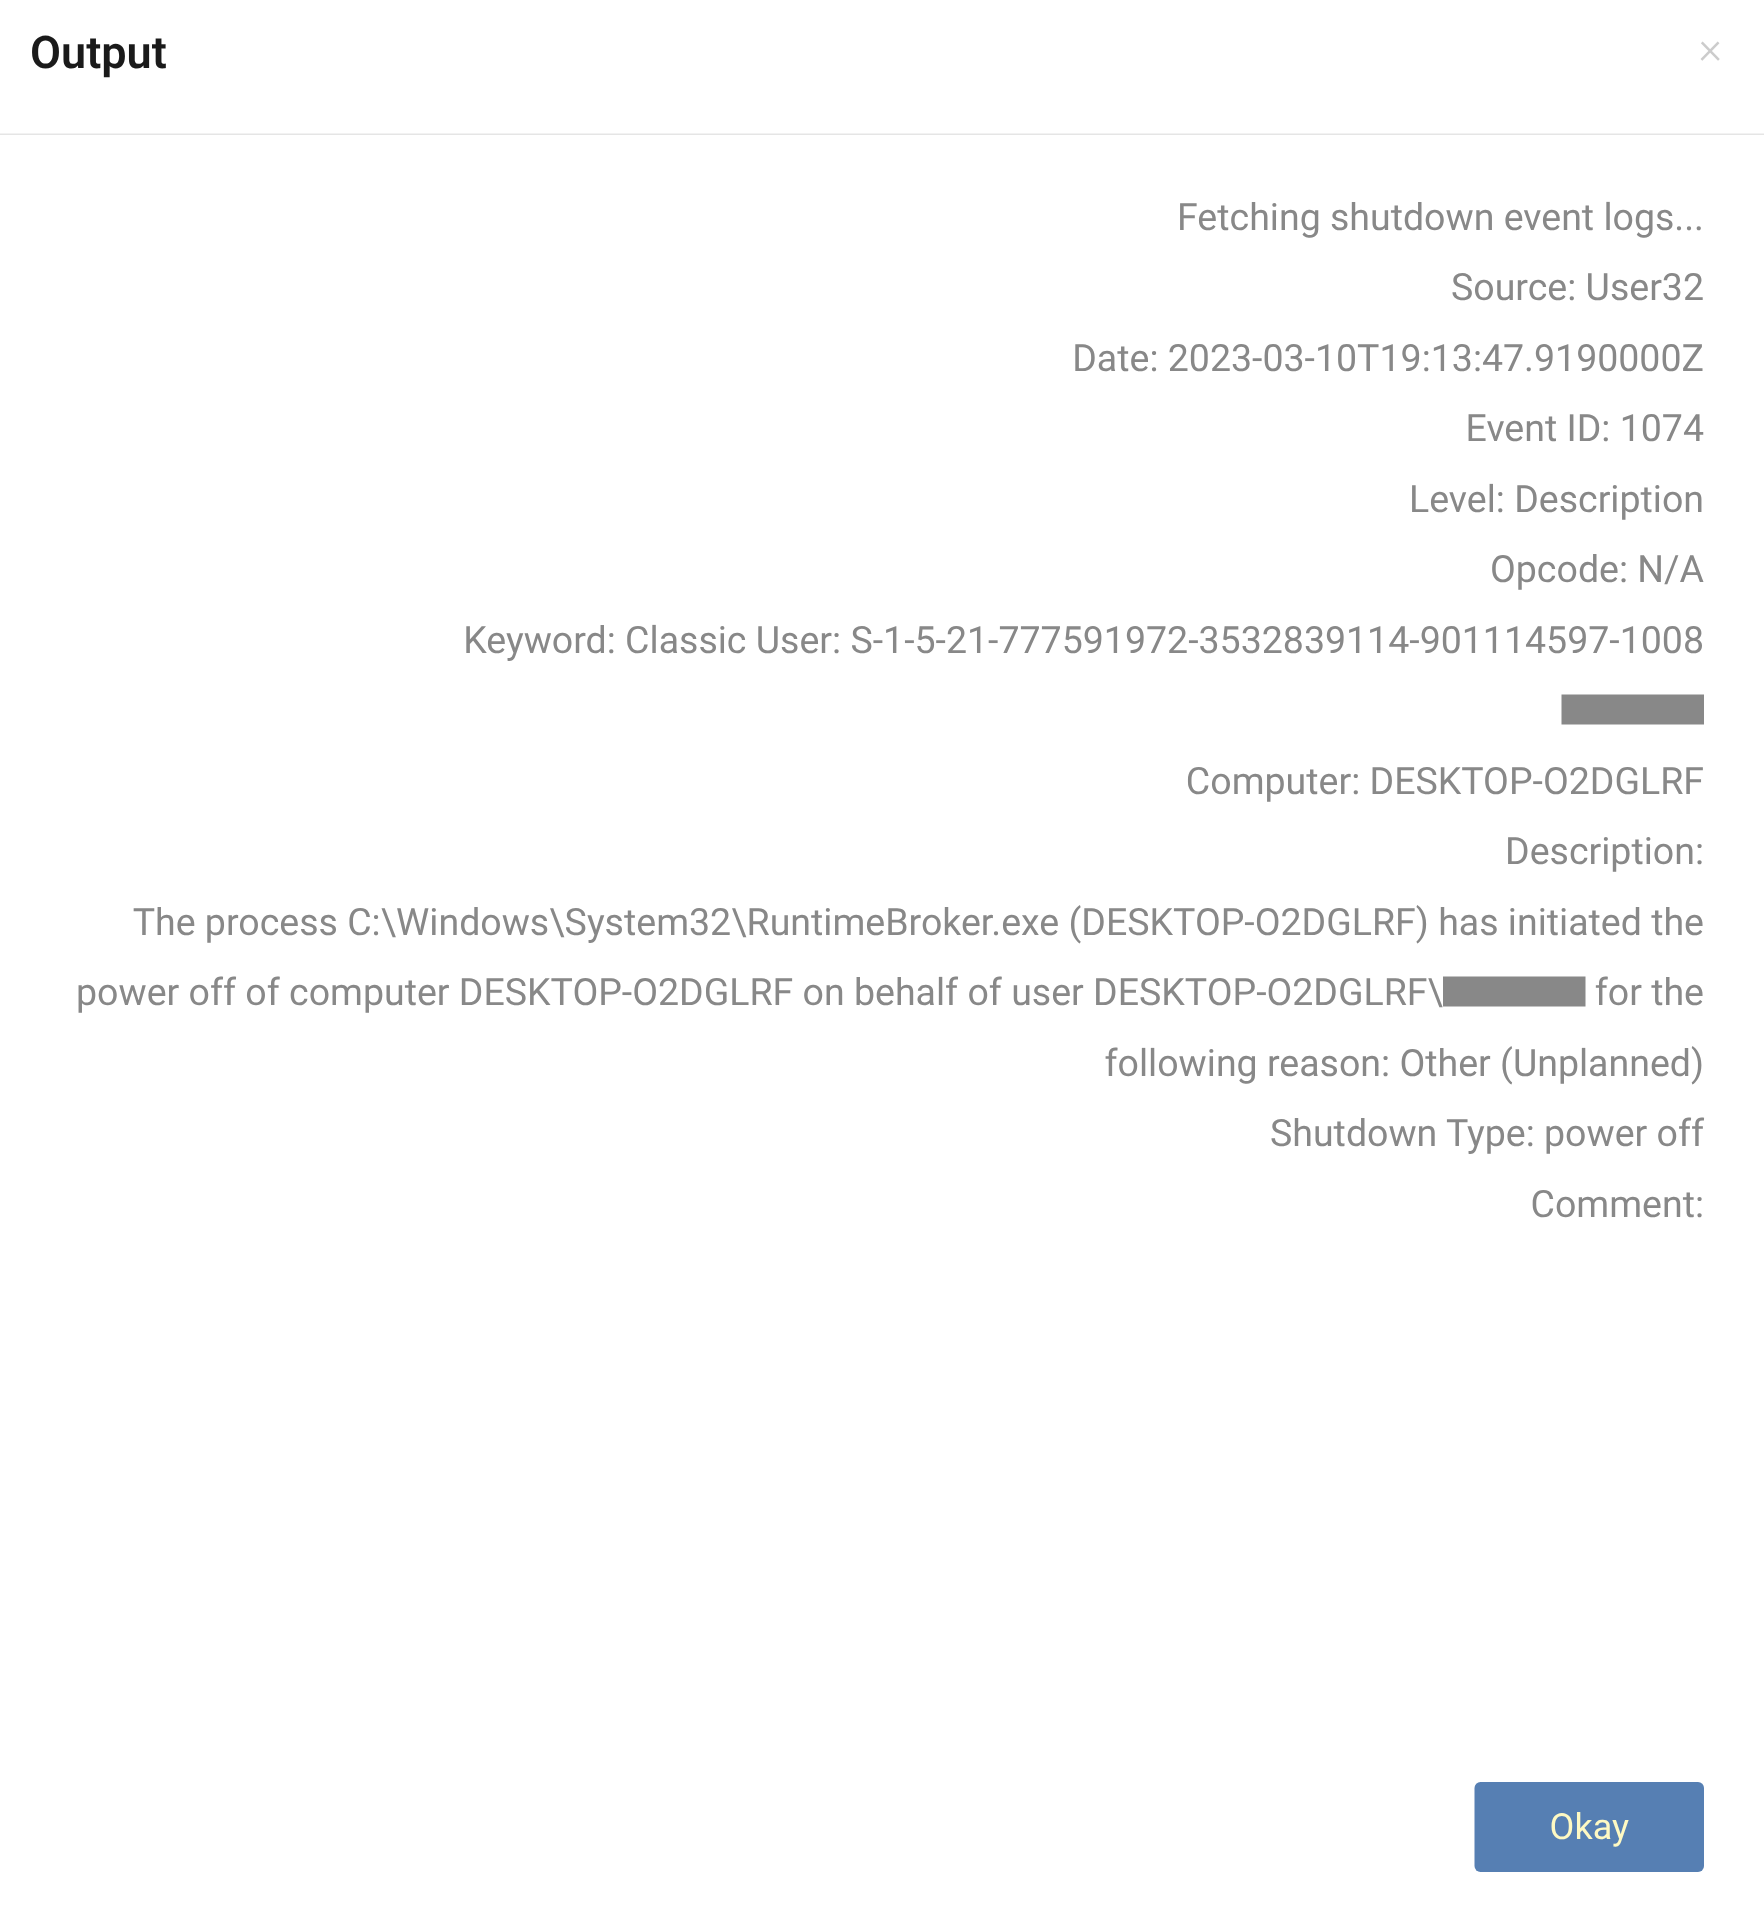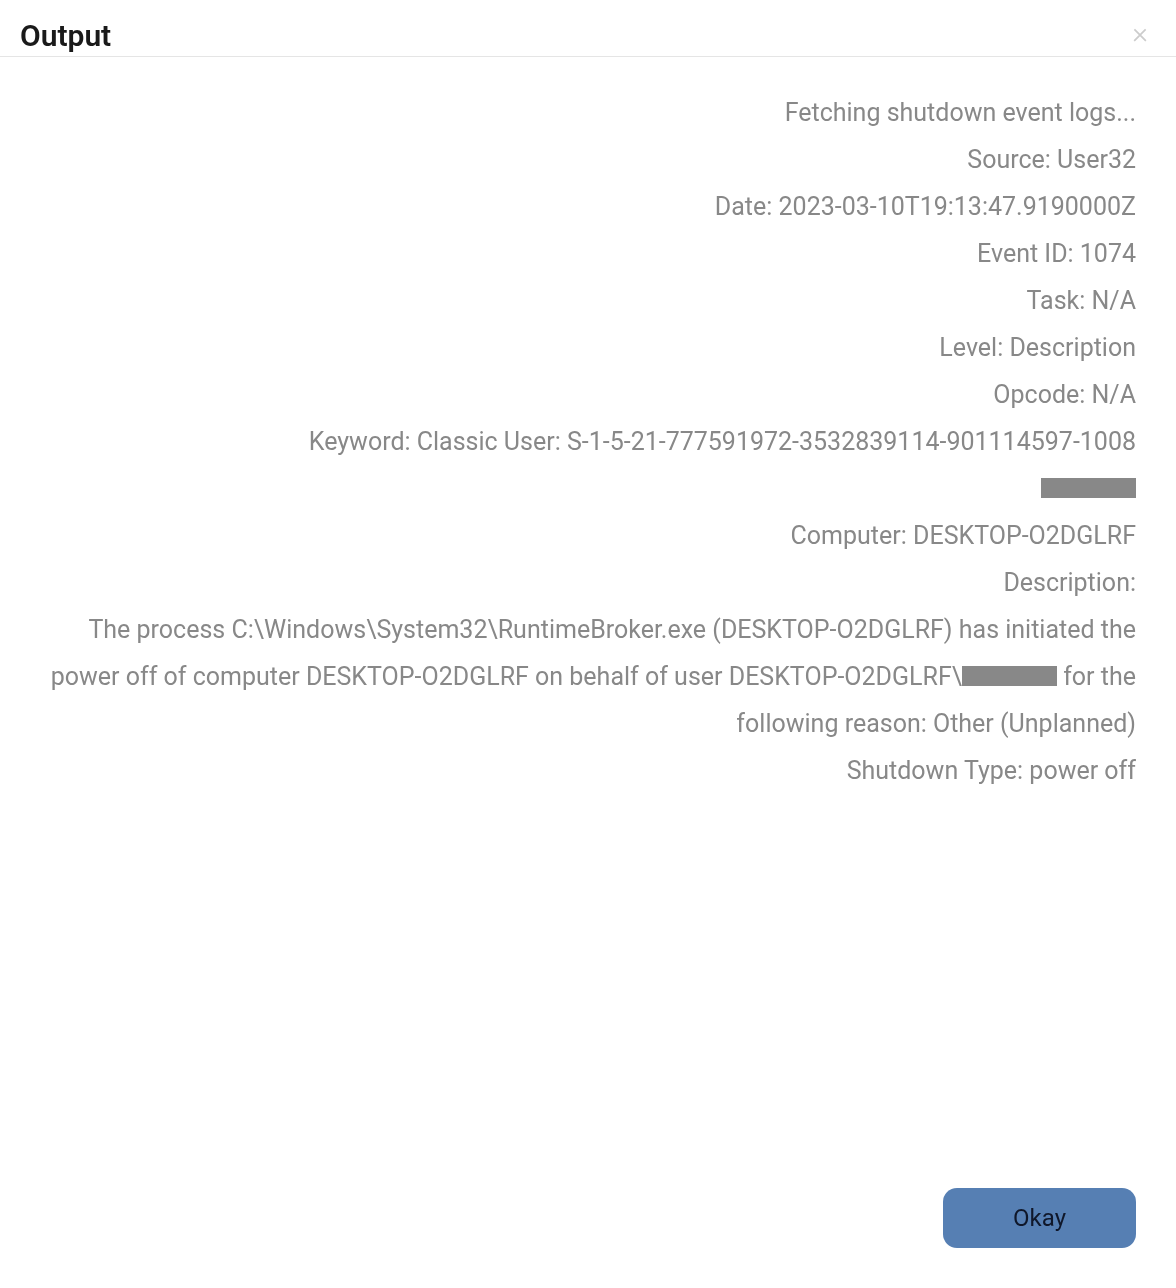--- a/index.html
+++ b/index.html
@@ -15,21 +15,21 @@
       position: relative;
     }
     .modal {
       width: 100%;
       height: 100%;
       background: #ffffff;
       display: flex;
       flex-direction: column;
     }
     .modal-header {
-      padding: 18px 20px 3px 20px;
+      padding: 18px 20px 36px 20px;
       border-bottom: 1px solid #e5e5e5;
       display: flex;
       justify-content: space-between;
       align-items: flex-start;
     }
     .modal-title {
       font-size: 30px;
       font-weight: 600;
       color: #1a1a1a;
     }
@@ -60,49 +60,49 @@
       vertical-align: middle;
       margin-bottom: 4px;
     }
     .modal-footer {
       padding: 0 40px 40px 40px;
       display: flex;
       justify-content: flex-end;
     }
     .okay-button {
       background: #567fb3;
-      color: #0f172a;
+      color: #fef9c3;
       border: none;
-      border-radius: 14px;
-      padding: 16px 70px;
+      border-radius: 4px;
+      padding: 16px 50px;
       font-size: 24px;
       font-weight: 400;
       cursor: pointer;
       font-family: inherit;
     }
   </style>
 </head>
 <body>
 
 <div class="modal">
   <div class="modal-header">
     <div class="modal-title">Output</div>
     <div class="close-icon">×</div>
   </div>
   <div class="modal-body">
     <div class="log-line">Fetching shutdown event logs...</div>
     <div class="log-line">Source: User32</div>
     <div class="log-line">Date: 2023-03-10T19:13:47.9190000Z</div>
     <div class="log-line">Event ID: 1074</div>
-    <div class="log-line">Task: N/A</div>
     <div class="log-line">Level: Description</div>
     <div class="log-line">Opcode: N/A</div>
     <div class="log-line">Keyword: Classic User: S-1-5-21-777591972-3532839114-901114597-1008</div>
     <div class="log-line"><span class="redacted"></span></div>
     <div class="log-line">Computer: DESKTOP-O2DGLRF</div>
     <div class="log-line">Description:</div>
     <div class="log-line"><span>The process C:\Windows\System32\RuntimeBroker.exe (DESKTOP-O2DGLRF) has initiated the power off of computer DESKTOP-O2DGLRF on behalf of user DESKTOP-O2DGLRF\</span><span class="redacted"></span><span> for the following reason: Other (Unplanned)</span></div>
     <div class="log-line">Shutdown Type: power off</div>
+    <div class="log-line">Comment:</div>
   </div>
   <div class="modal-footer">
     <button class="okay-button">Okay</button>
   </div>
 </div>
 
 </body></html>

